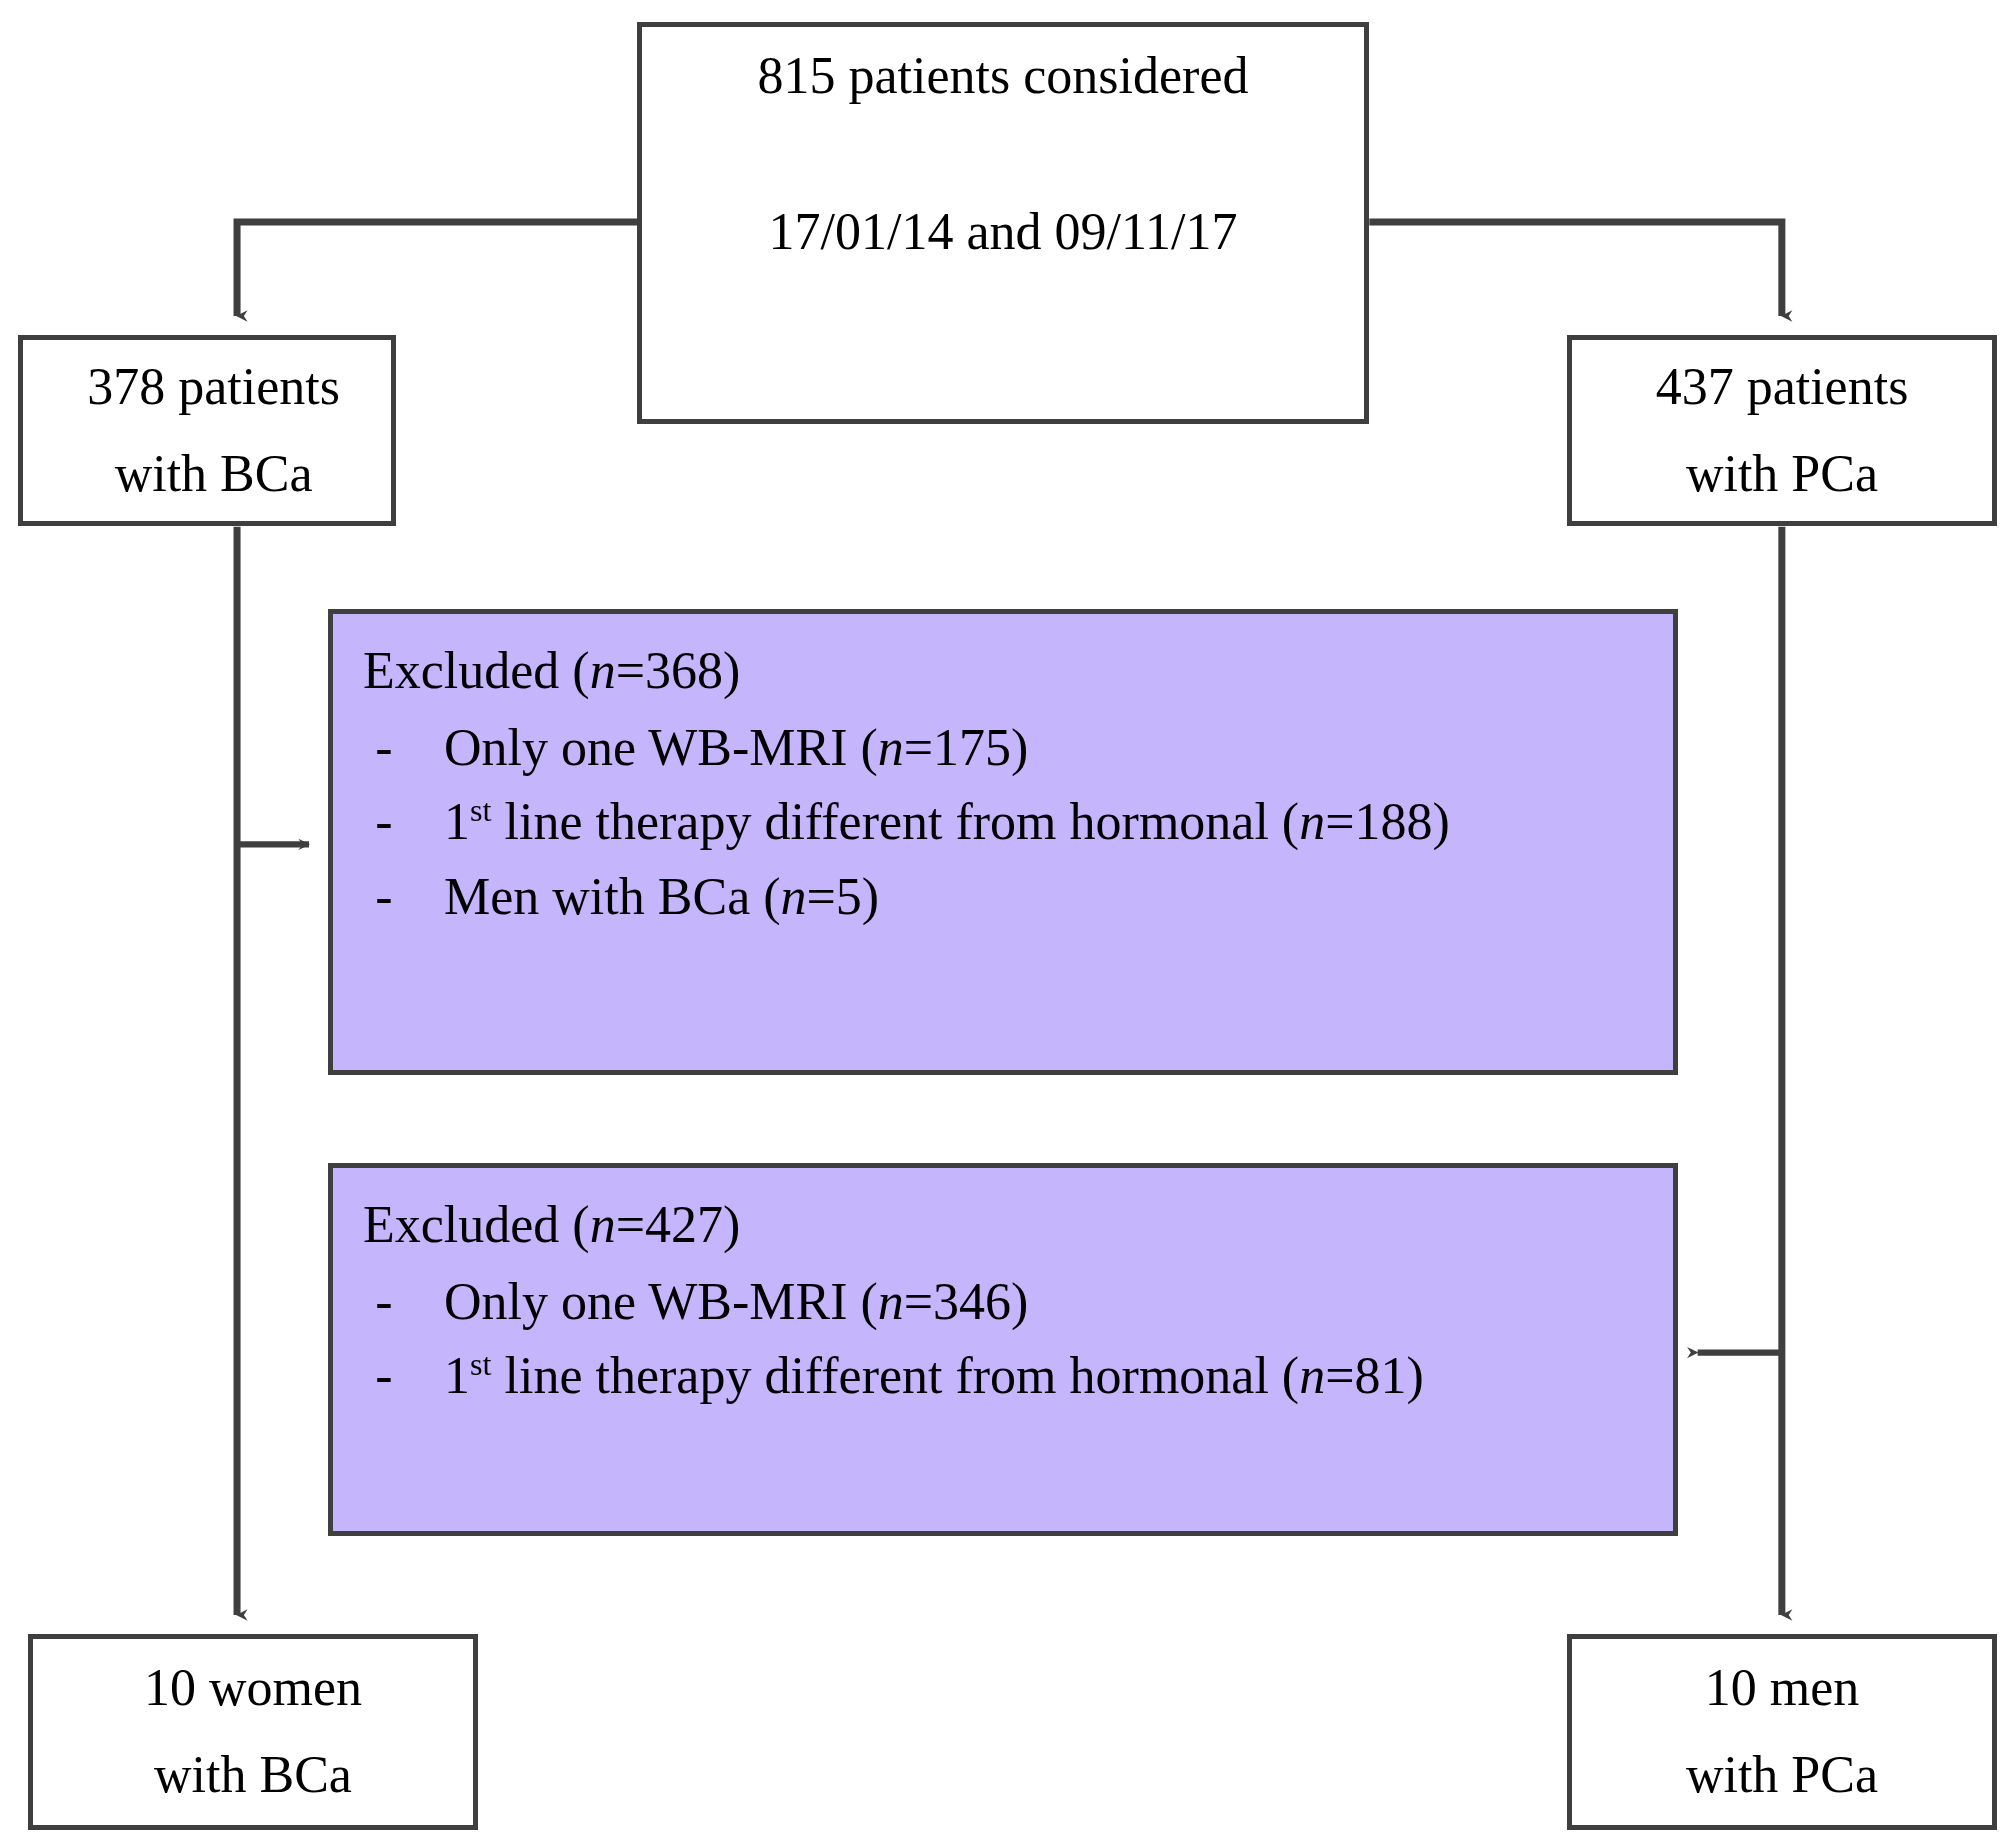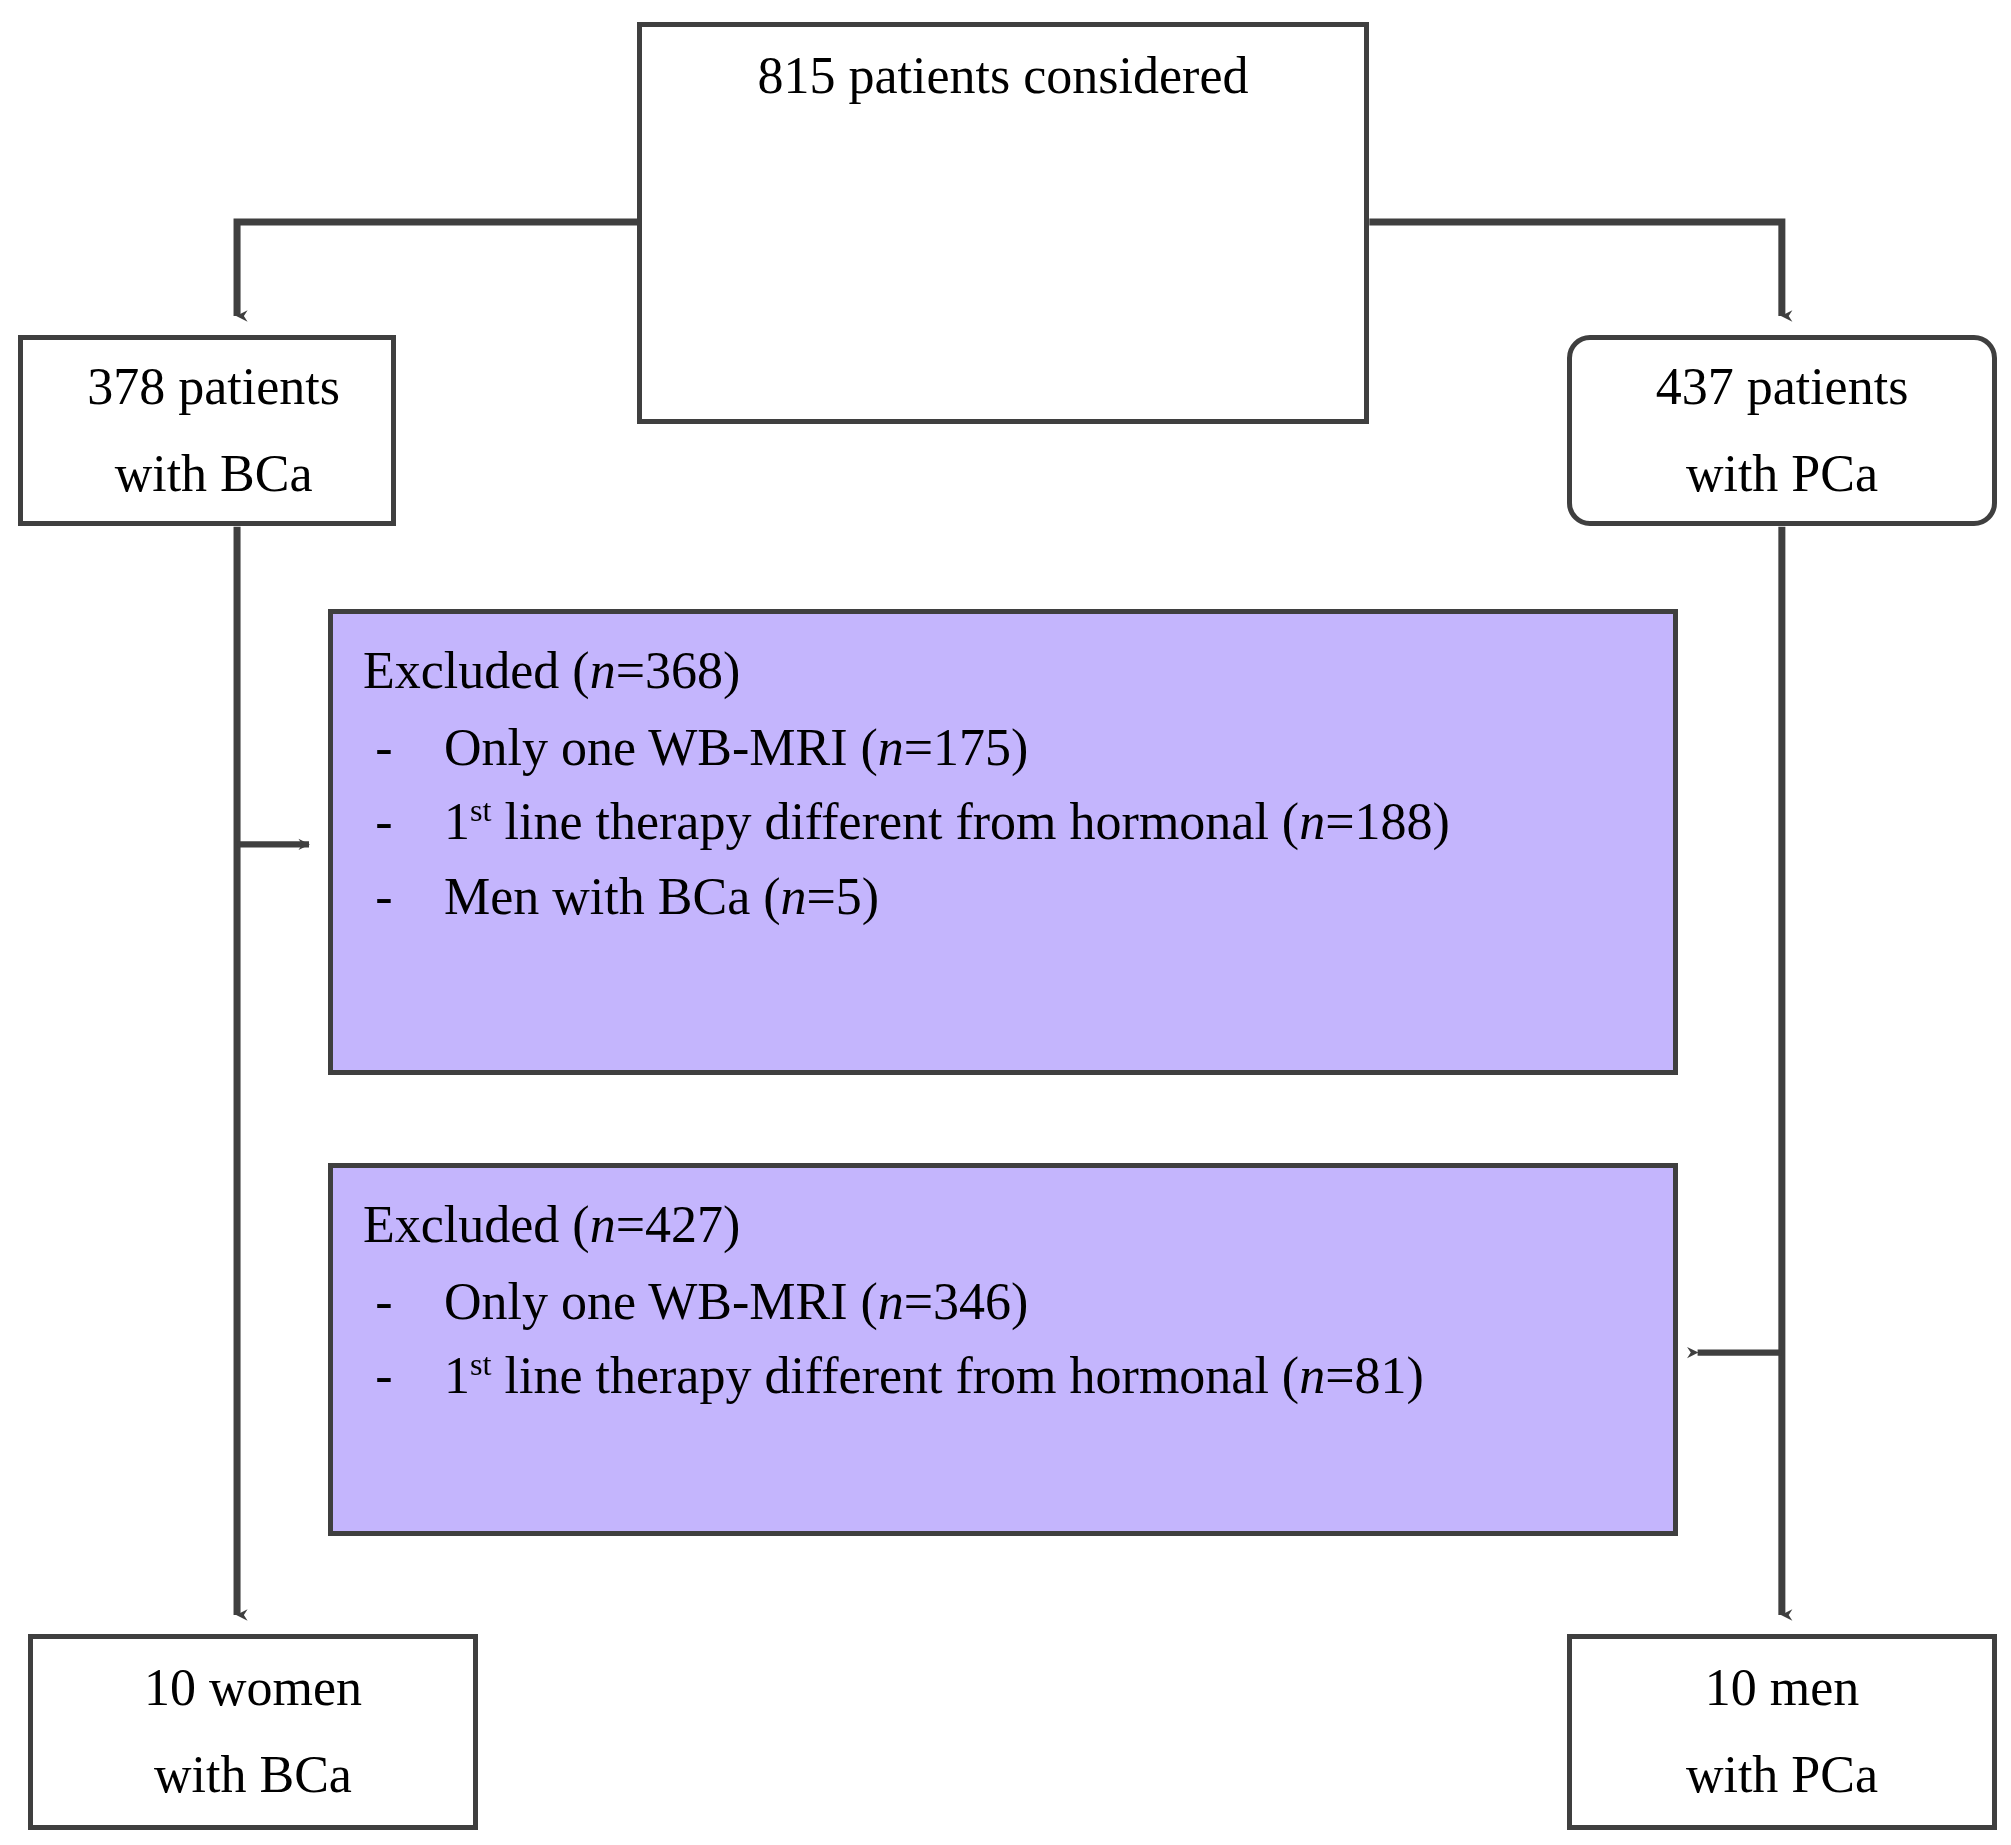--- a/index.html
+++ b/index.html
@@ -62,21 +62,20 @@
     top: 335px;
     width: 378px;
     height: 191px;
     padding-left: 14px;
   }
   #node-pca {
     left: 1567px;
     top: 335px;
     width: 430px;
     height: 191px;
-    border-radius: 23px;
   }
 
   
   #node-women {
     left: 28px;
     top: 1634px;
     width: 450px;
     height: 196px;
   }
   #node-men {
@@ -156,20 +155,21 @@
 
       <path d="M 270 962 L 352 962" stroke-width="7" marker-end="url(#arrowRight)"></path>
 
       <path d="M 2030 1541 L 1934 1541" stroke-width="7" marker-end="url(#arrowLeft)"></path>
     </g>
   </svg>
 
   <div class="node centered" id="node-top">
     <div class="node-line">815 patients considered</div>
     <div class="spacer"></div>
+    <div class="node-line">17/01/14 and 09/11/17</div>
   </div>
 
   <div class="node centered" id="node-bca">
     <div class="node-line">378 patients</div>
     <div class="node-line">with BCa</div>
   </div>
 
   <div class="node centered" id="node-pca">
     <div class="node-line">437 patients</div>
     <div class="node-line">with PCa</div>

